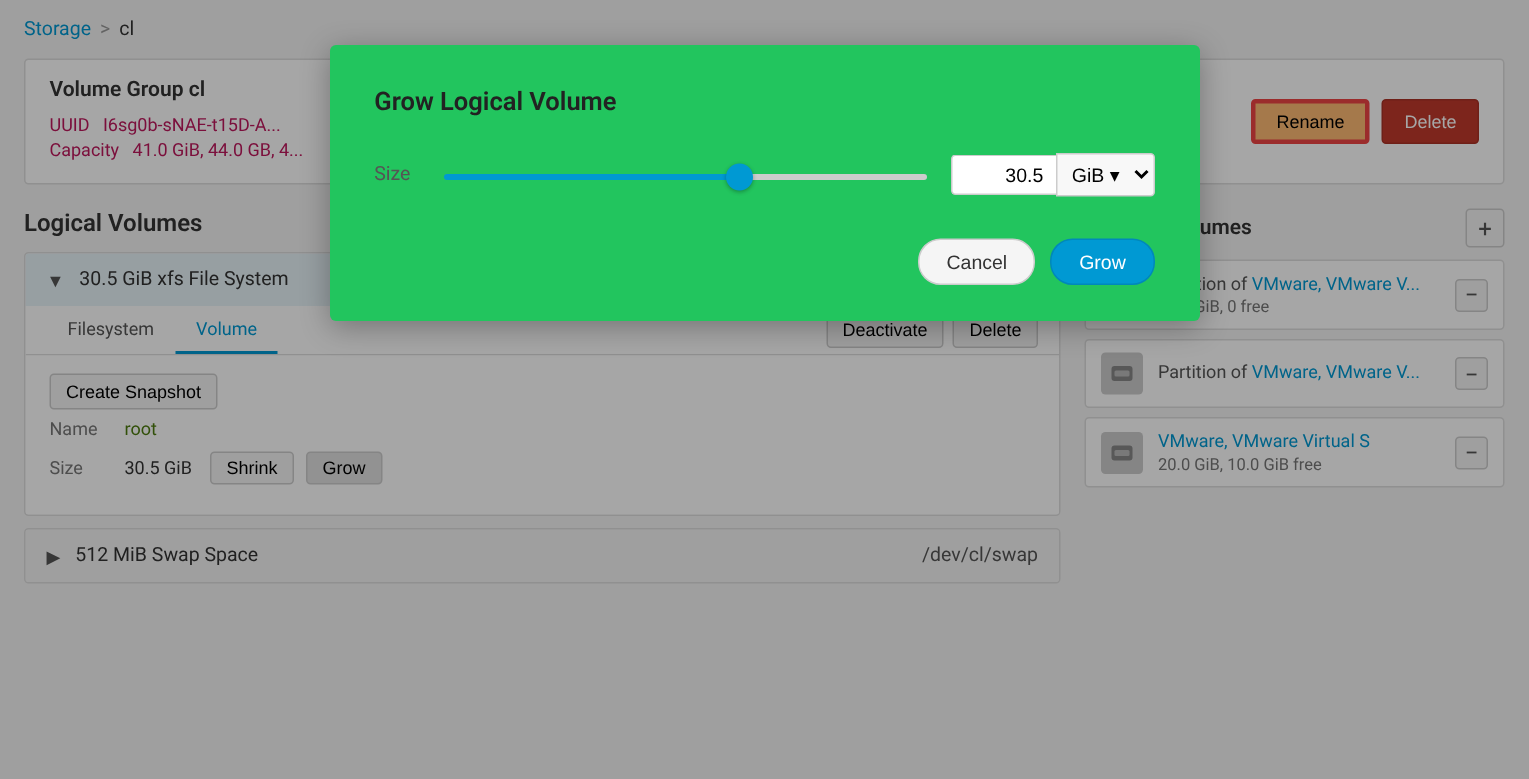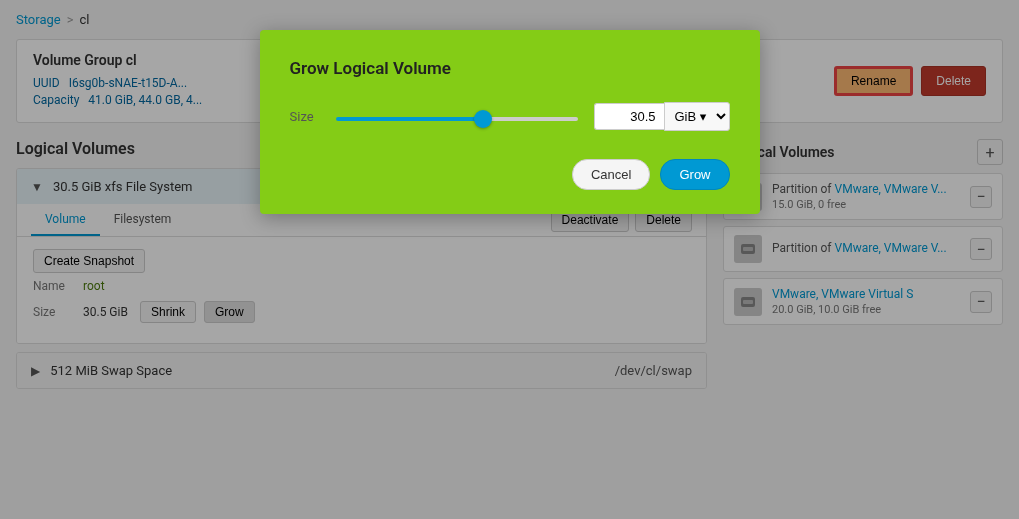--- a/index.html
+++ b/index.html
@@ -21,24 +21,24 @@
       background: rgba(0,0,0,0.35);
       z-index: 100;
       display: flex;
       align-items: flex-start;
       justify-content: center;
       padding-top: 30px;
     }
 
     
     .dialog {
-      background: #84cc16;
+      background: #22c55e;
       border-radius: 4px;
       box-shadow: 0 4px 20px rgba(0,0,0,0.3);
-      width: 500px;
+      width: 580px;
       padding: 28px 30px 24px;
     }
     .dialog-title {
       font-size: 17px;
       font-weight: 600;
       margin-bottom: 24px;
       color: #222;
     }
     .dialog-body {
       display: flex;
@@ -142,21 +142,21 @@
       border-radius: 3px;
       padding: 12px 16px;
       display: flex;
       align-items: center;
       justify-content: space-between;
       margin-bottom: 16px;
     }
     .vg-info { flex: 1; }
     .vg-title { font-size: 14px; font-weight: 600; margin-bottom: 8px; }
     .vg-detail { font-size: 12px; color: #555; margin-bottom: 3px; }
-    .vg-detail span { color: #0369a1; }
+    .vg-detail span { color: #be185d; }
     .vg-actions { display: flex; gap: 8px; }
     .btn-rename {
       background: #fdba74;
       border: 3px solid #ef4444;
       padding: 5px 14px;
       border-radius: 3px;
       font-size: 12px;
       cursor: pointer;
       text-align: right;
     }
@@ -379,22 +379,22 @@
 
       <div class="lv-item">
         <div class="lv-row">
           <span class="lv-chevron">▼</span>
           <span class="lv-name">30.5 GiB xfs File System</span>
           <span class="lv-path">/dev/cl/root</span>
         </div>
         <div class="lv-detail">
           <div class="lv-tabs">
             <div class="lv-tab-group">
+              <div class="lv-tab">Filesystem</div>
               <div class="lv-tab active">Volume</div>
-              <div class="lv-tab">Filesystem</div>
             </div>
             <div class="lv-tab-actions">
               <button class="btn-sm">Deactivate</button>
               <button class="btn-sm">Delete</button>
             </div>
           </div>
           <div class="lv-content">
             <div style="margin-bottom:6px;">
               <button class="btn-sm">Create Snapshot</button>
             </div>

